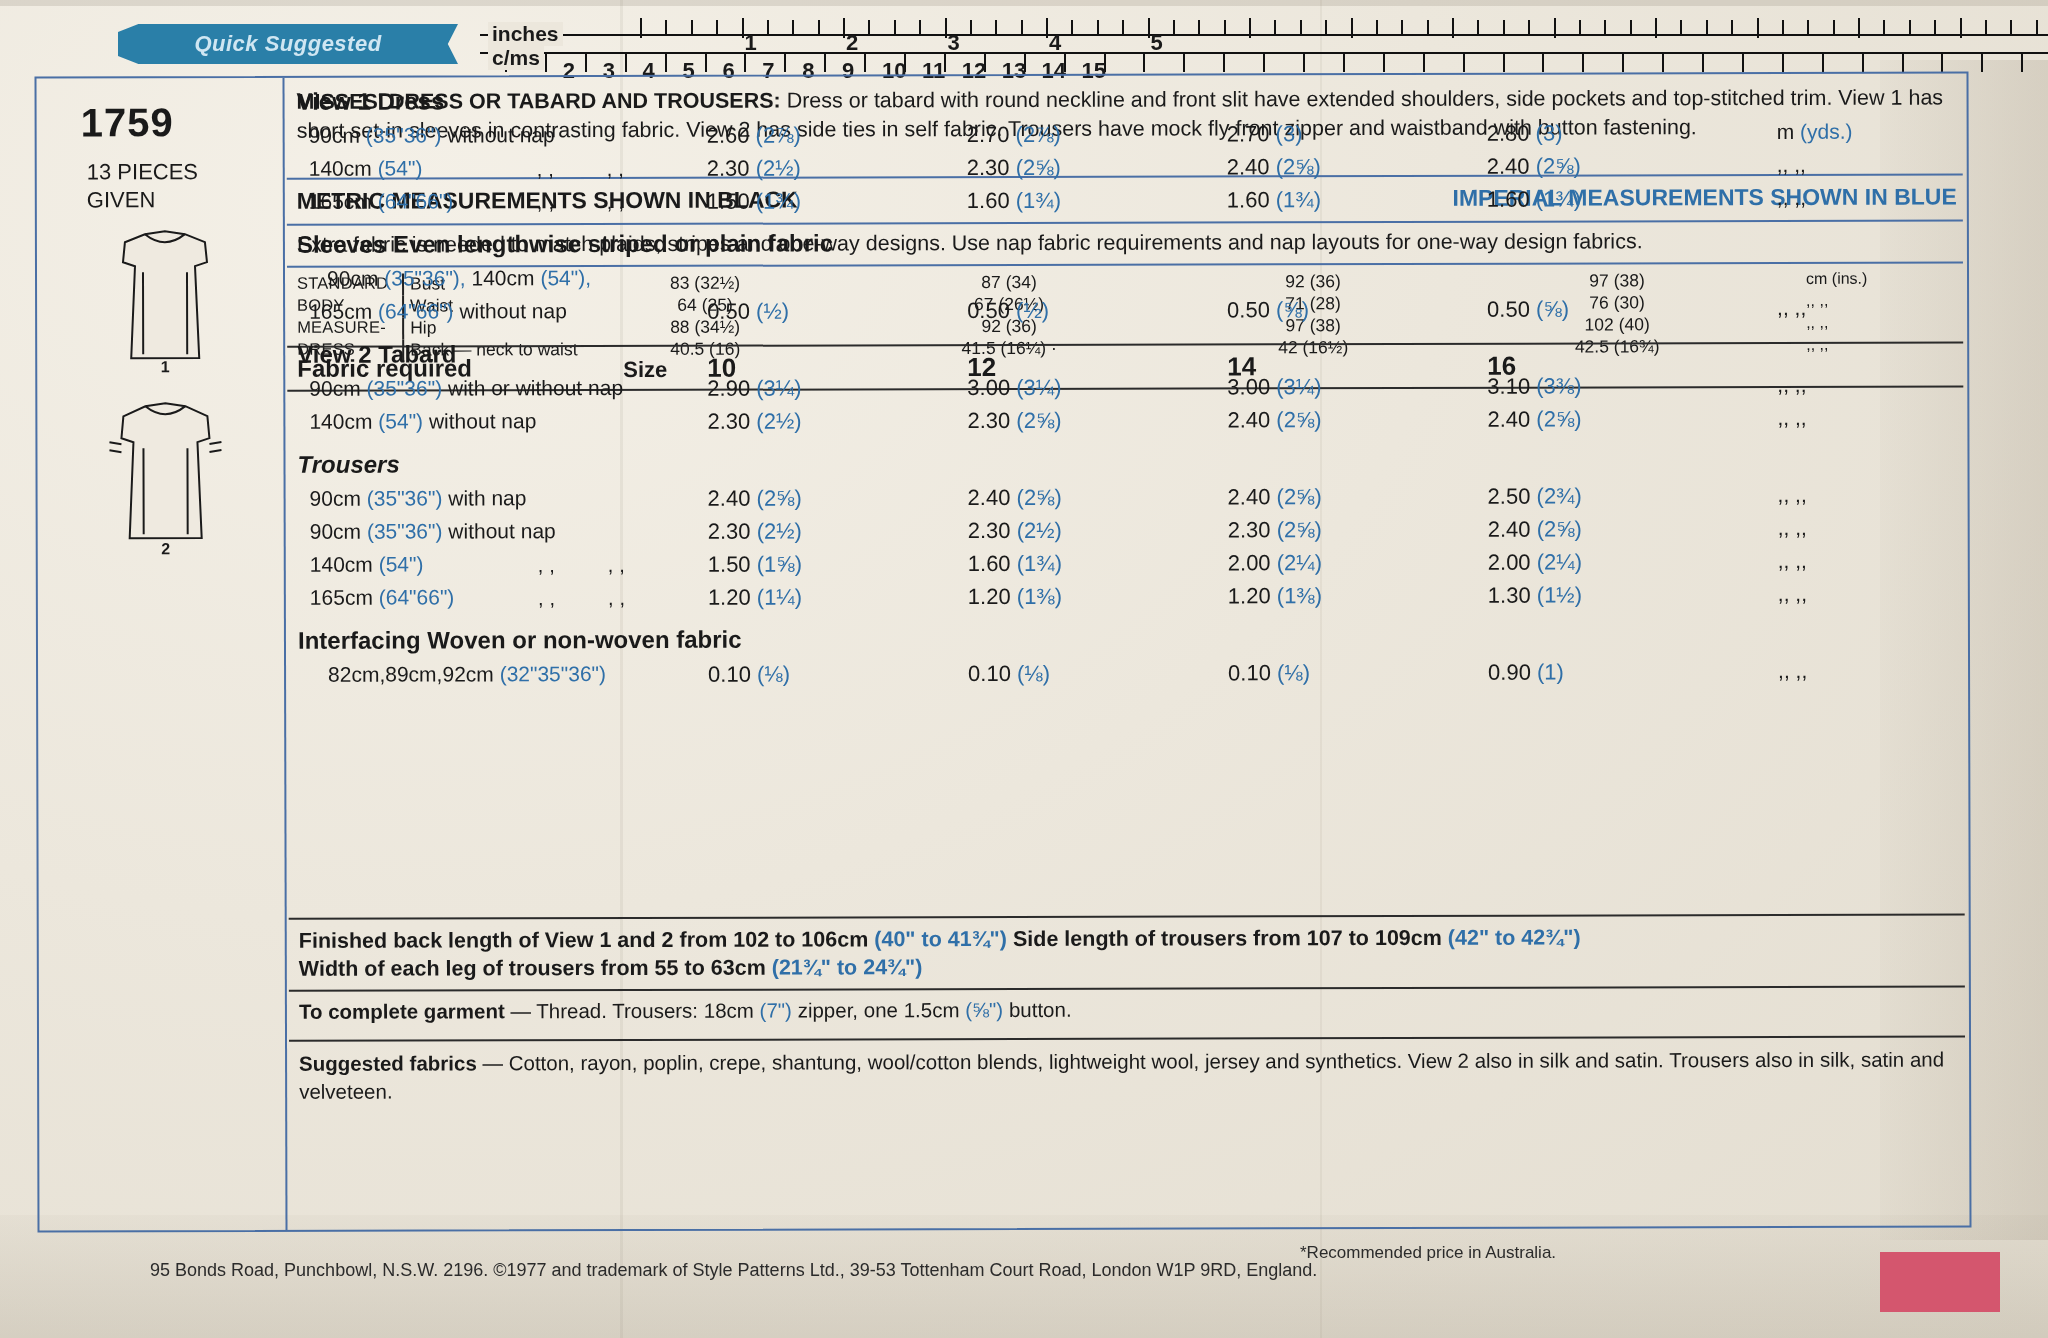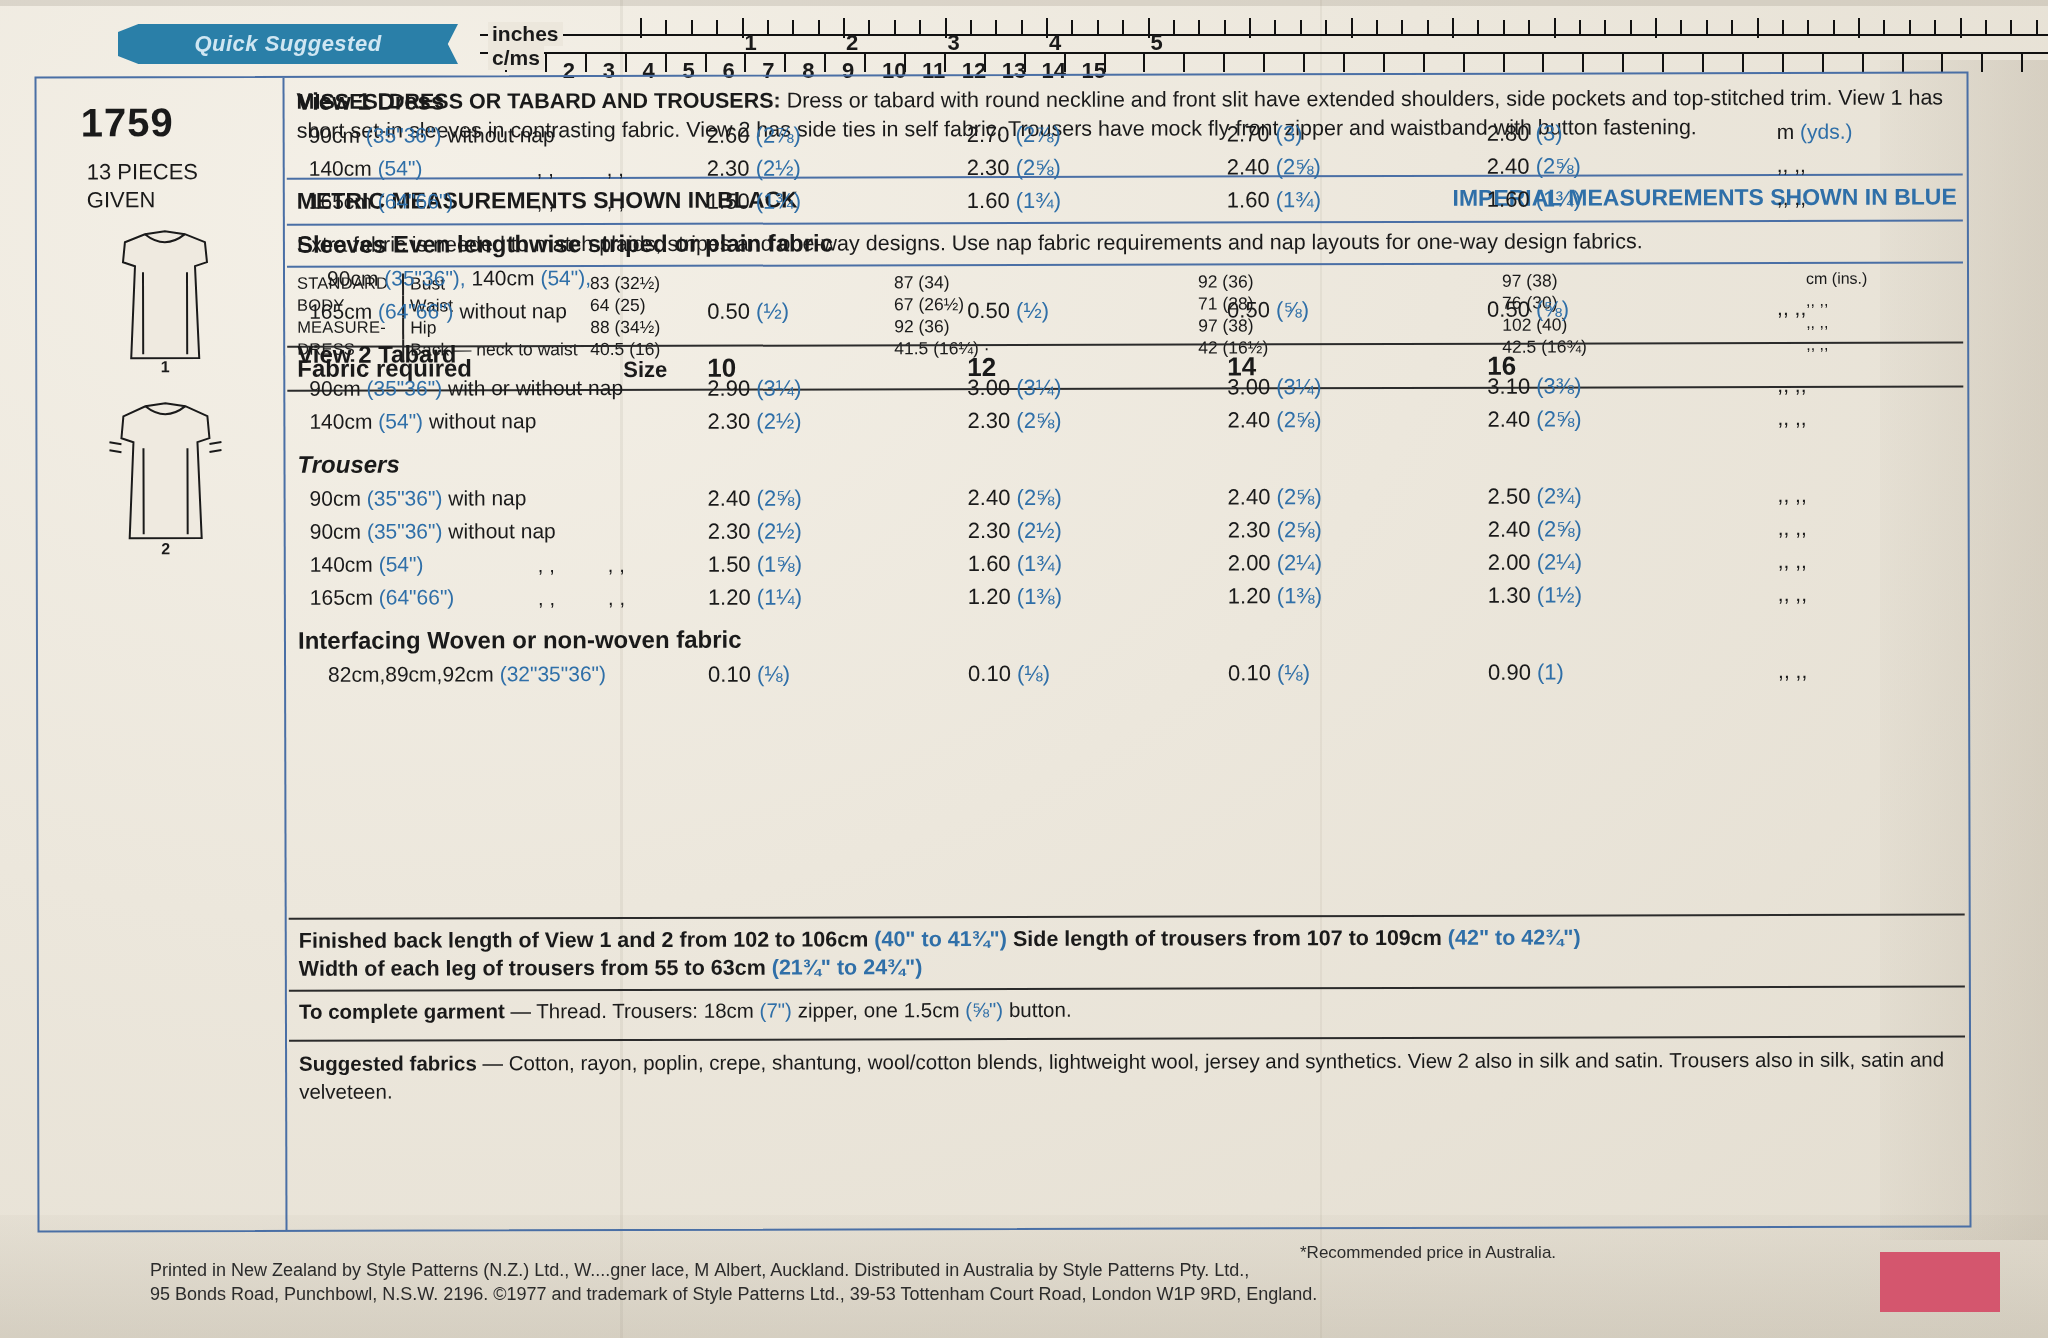--- a/index.html
+++ b/index.html
@@ -73,21 +73,21 @@
   .metric-row{position:absolute;left:10px;font-size:23px;font-weight:bold;}
   .imperial{position:absolute;right:10px;font-size:23px;font-weight:bold;color:#2f6fa8;}
   .extra{position:absolute;left:10px;font-size:21.5px;}
 
   .blue{color:#2f6fa8;}
 
   table.meas{position:absolute;left:10px;top:196px;font-size:17.5px;border-collapse:collapse;}
   table.meas td{padding:0 0 1px 0;vertical-align:top;white-space:nowrap;}
   .mlabel{width:105px;font-size:16.5px;letter-spacing:.2px;}
   .mname{width:180px;border-left:2px solid #222;padding-left:6px !important;}
-  .mcell{width:230px;text-align:left;padding-right:74px !important;}
+  .mcell{width:230px;text-align:center;padding-right:74px !important;}
   .munit{font-size:16px;}
 
   .fabreq{position:absolute;left:10px;font-size:24px;font-weight:bold;}
   .sizehdr{position:absolute;font-size:22px;font-weight:bold;}
   .sizeval{position:absolute;font-size:26px;font-weight:bold;}
 
   .sect{position:absolute;font-size:24px;font-weight:bold;}
   .line{position:absolute;font-size:21px;}
   .val{position:absolute;font-size:22px;}
   .dash{position:absolute;font-size:20px;letter-spacing:6px;}
@@ -441,17 +441,16 @@
       <div class="hrblk" style="top:962px;"></div>
       <div class="foot2" style="top:972px;line-height:1.35;">
         <b>Suggested fabrics</b><span> — Cotton, rayon, poplin, crepe, shantung, wool/cotton blends, lightweight wool, jersey and synthetics. View 2 also in silk and satin. Trousers also in silk, satin and velveteen.</span>
       </div>
 
     </div>
   </div>
 
   <div class="credits">
     <div class="right">*Recommended price in Australia.</div>
-    <div>Printed in New Zealand by Style Patterns (N.Z.) Ltd., W....gner  lace, M   Αlbert, Auckland. Distributed in Australia by Style Patterns Pty. Ltd.,</div>
     <div>95 Bonds Road, Punchbowl, N.S.W. 2196.          ©1977 and trademark of Style Patterns Ltd., 39-53 Tottenham Court Road, London W1P 9RD, England.</div>
   </div>
   <div class="pinkbox"></div>
 </div>
 
 </body></html>

